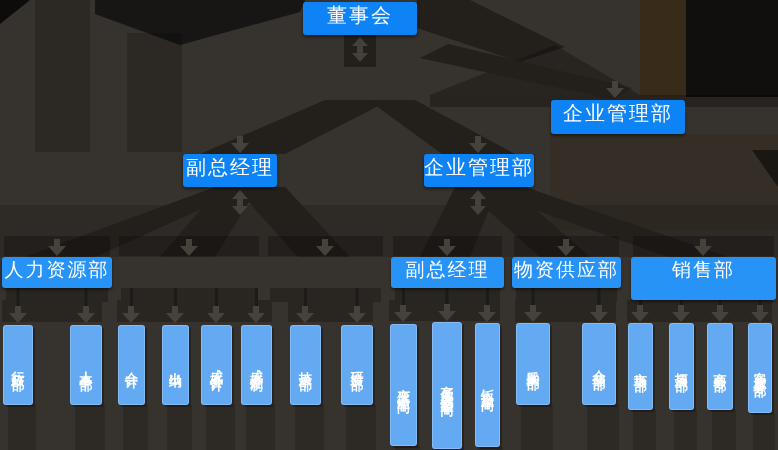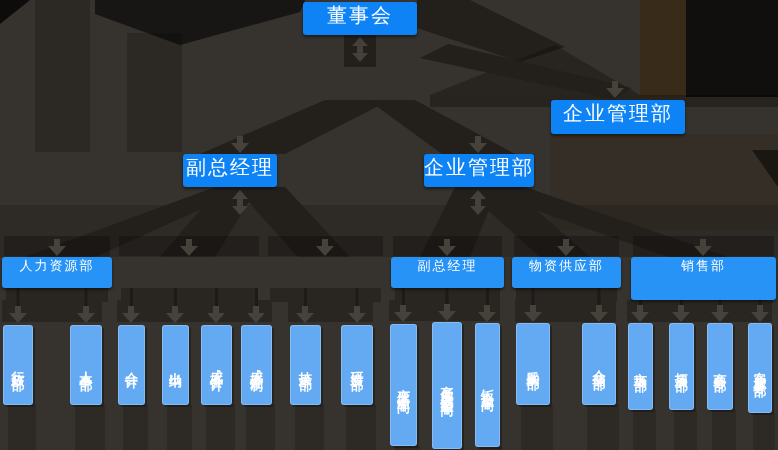--- a/index.html
+++ b/index.html
@@ -13,21 +13,21 @@
     position:absolute;box-sizing:border-box;
     display:flex;justify-content:center;
     color:#fff;border-radius:3px;text-align:center;
     white-space:nowrap;
   }
   .top{
     background:#0e83f6;font-size:20px;font-weight:500;letter-spacing:2px;
     box-shadow:0 2px 3px rgba(0,0,0,.45);
   }
   .dept{
-    background:#2893f6;font-size:13px;font-weight:500;letter-spacing:2px;
+    background:#2893f6;font-size:19px;font-weight:500;letter-spacing:2px;
     box-shadow:0 2px 3px rgba(0,0,0,.45);
   }
   .sub{
     background:#64aaf2;font-size:13px;font-weight:700;
     border:1px solid rgba(255,255,255,.22);
     box-shadow:2px 2px 0 rgba(0,0,0,.28);
     white-space:normal;
   }
   .vtext{
     writing-mode:vertical-rl;text-orientation:upright;

